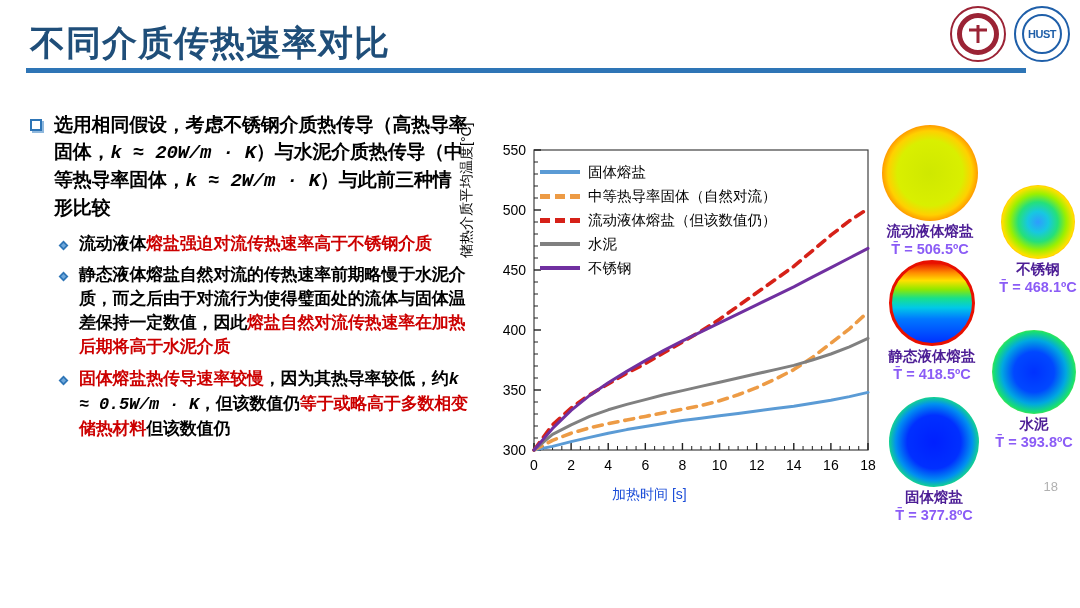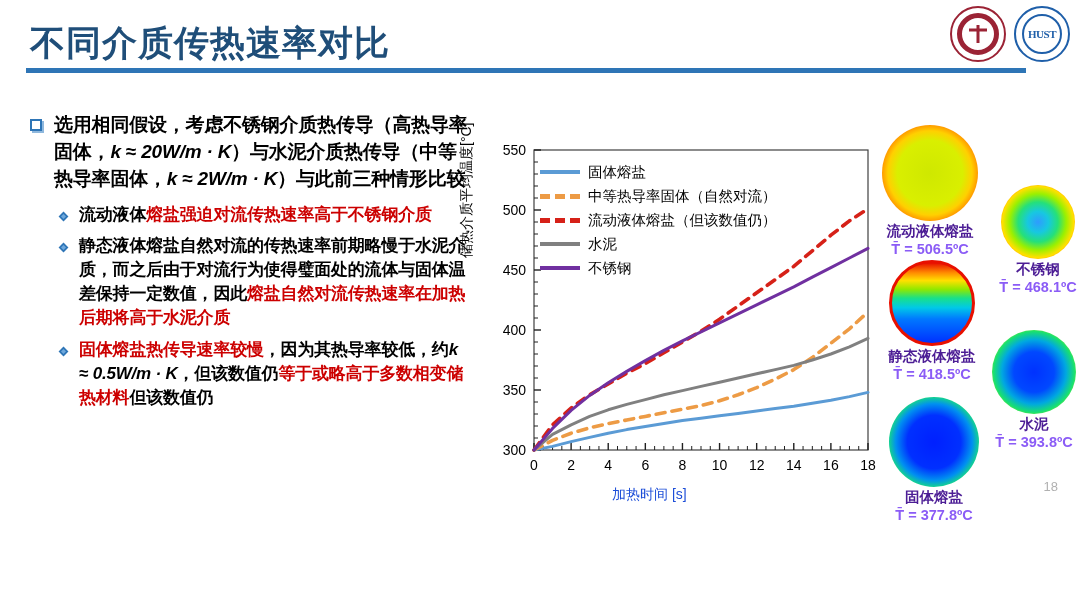--- a/index.html
+++ b/index.html
@@ -17,21 +17,21 @@
     font-size: 35px; font-weight: bold; color: #1f4e79;
     letter-spacing: 1px; white-space: nowrap;
   }
   .title-rule {
     position: absolute; left: 26px; top: 68px;
     width: 1000px; height: 5px; background: #2e75b6;
   }
 
   
   .logos { position: absolute; right: 10px; top: 6px; display: flex; gap: 8px; align-items: center; }
-  .logo { width: 56px; height: 56px; position: relative; font-family: Liberation Serif, serif; }
+  .logo { width: 56px; height: 56px; position: relative; }
   .logo-pku .ring-outer {
     position:absolute; inset:0; border-radius:50%;
     border: 2px solid #9b2335;
   }
   .logo-pku .ring-inner {
     position:absolute; inset:7px; border-radius:50%;
     border: 5px solid #9b2335;
   }
   .logo-pku .mark {
     position:absolute; left:50%; top:50%; width:3px; height:18px;
@@ -77,21 +77,21 @@
     content:''; position:absolute; width:7px; height:7px;
     background:#2e75b6; transform: rotate(45deg);
   }
   .di-bullet::before { left:2px; top:2px; }
   .di-bullet::after { left:2px; top:2px; background:#6fa8dc; transform: rotate(45deg) scale(0.5); }
   .lvl2-body {
     font-size: 17px; font-weight: bold; color: #000;
     line-height: 1.42; letter-spacing: -0.2px;
   }
   .red { color: #cc0000; }
-  .mathit { font-family: Liberation Sans, sans-serif; font-style: italic; font-weight: bold; }
+  .mathit { font-family: Liberation Mono, monospace; font-style: italic; font-weight: bold; }
 
   
   .chart-wrap { position: absolute; left: 462px; top: 138px; width: 420px; height: 380px; }
   .chart-ylabel {
     position: absolute; left: -4px; top: 120px;
     transform: rotate(-90deg); transform-origin: left top;
     font-size: 14px; color: #000; white-space: nowrap;
   }
   .chart-svg { position: absolute; left: 0; top: 0; }
 

